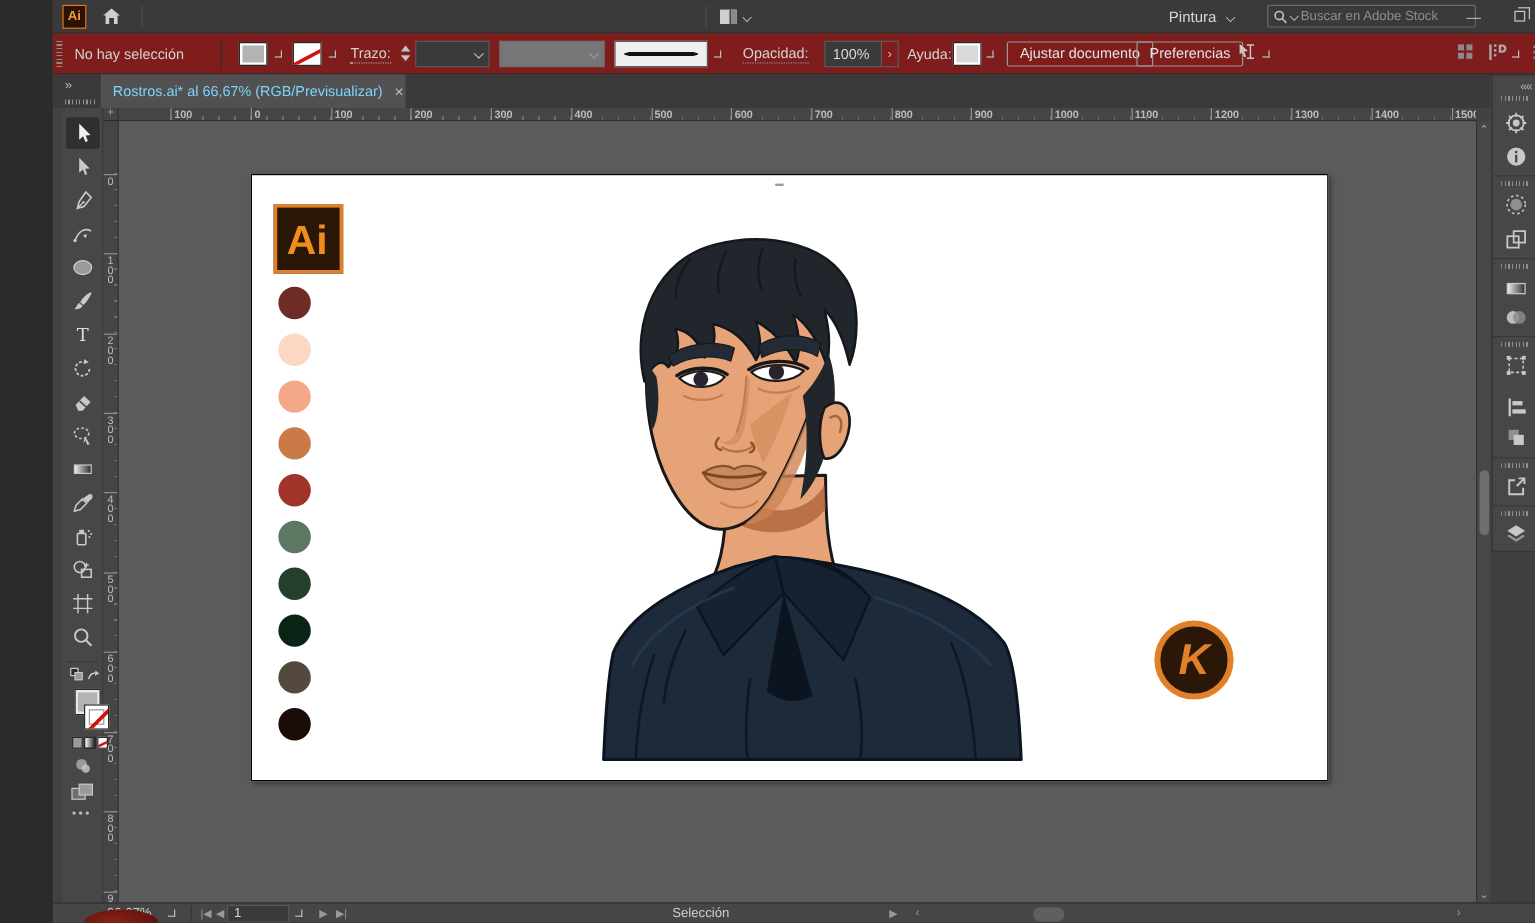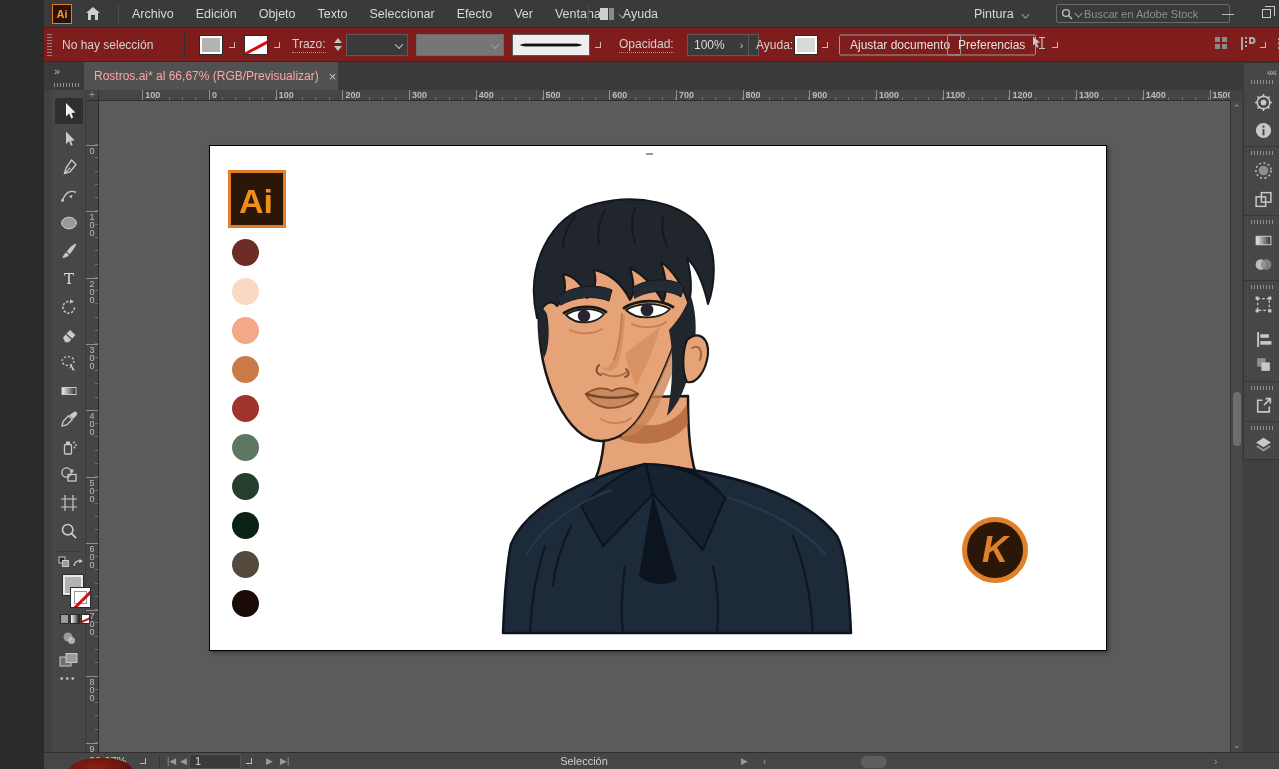--- a/index.html
+++ b/index.html
@@ -55,21 +55,21 @@
   .valuebox{height:22px;background:#3a3a3a;border:1px solid #5a5a5a;color:#d8d8d8;display:flex;align-items:center;padding:0 6px;font-size:12px;}
   .nextbox{width:14px;height:22px;border:1px solid #5a5a5a;border-left:none;display:flex;align-items:center;justify-content:center;color:#c2c2c2;font-size:11px;}
   .cbtn{height:21px;border:1px solid #9a9a9a;border-radius:2px;color:#e2e2e2;font-size:12px;display:flex;align-items:center;padding:0 10px;background:transparent;font-family:"Liberation Sans",sans-serif;}
   .cb-icon{color:#c6c6c6;}
 
   
   .tabrow{position:absolute;left:0;top:62px;width:1198px;height:28px;background:#3a3a3a;}
   .edge-expand{position:absolute;left:10px;top:3px;color:#b9b9b9;font-size:11px;letter-spacing:-2px;}
   .edge-grip{position:absolute;left:10px;top:21px;width:26px;height:4px;background:repeating-linear-gradient(to right,#8f8f8f 0 1px,transparent 1px 3px);}
   .doctab{position:absolute;left:40px;top:0;width:254px;height:28px;background:#515151;display:flex;align-items:center;padding:0 10px;gap:10px;}
-  .doctab .title{color:#fca5a5;font-size:12px;white-space:nowrap;}
+  .doctab .title{color:#7dd3fc;font-size:12px;white-space:nowrap;}
   .doctab .close{color:#c2c2c2;font-size:13px;line-height:1;}
 
   
   .hruler{position:absolute;left:55px;top:90px;width:1131px;height:11px;background:#454545;border-bottom:1px solid #2e2e2e;overflow:hidden;
     background-image:repeating-linear-gradient(to right,#707070 0 1px,transparent 1px 13.33px);background-size:100% 3px;background-position:43px 100%;background-repeat:no-repeat;font-weight:bold;}
   .hruler .rl{position:absolute;top:0;bottom:0;border-left:1px solid #8f8f8f;padding-left:2px;font-size:9px;line-height:11px;color:#bdbdbd;}
   .vruler{position:absolute;left:42px;top:101px;width:13px;height:651px;background:#454545;border-right:1px solid #2e2e2e;overflow:hidden;
     background-image:repeating-linear-gradient(to bottom,#707070 0 1px,transparent 1px 13.29px);background-size:3px 100%;background-position:100% 43px;background-repeat:no-repeat;}
   .vruler .rl{position:absolute;left:0;width:12px;border-top:1px solid #8f8f8f;padding-top:1px;font-size:9px;line-height:8px;color:#bdbdbd;text-align:center;white-space:pre-line;}
   .rulercorner{position:absolute;left:42px;top:90px;width:13px;height:11px;background:#454545;border-right:1px solid #2e2e2e;border-bottom:1px solid #2e2e2e;color:#9a9a9a;font-size:10px;line-height:10px;text-align:center;}
@@ -136,31 +136,20 @@
   <div class="titlebar">
     <div class="appicon">
         <span>Ai</span>
       </div>
     <div class="home">
       <svg width="18" height="18" viewBox="0 0 18 18">
           <path d="M9,2 L16,8 L14,8 L14,15 L11,15 L11,10 L7,10 L7,15 L4,15 L4,8 L2,8 Z" fill="#cfcfcf"></path>
         </svg>
     </div>
     <div class="tb-divider" style="left:74px"></div>
-    <nav class="menubar" id="menubar">
-        <span class="menu-item">Archivo</span>
-        <span class="menu-item">Edición</span>
-        <span class="menu-item">Objeto</span>
-        <span class="menu-item">Texto</span>
-        <span class="menu-item">Seleccionar</span>
-        <span class="menu-item">Efecto</span>
-        <span class="menu-item">Ver</span>
-        <span class="menu-item">Ventana</span>
-        <span class="menu-item">Ayuda</span>
-      </nav>
     <div class="tb-divider" style="left:544px"></div>
     <div class="layout-switch">
       <span class="layout-glyph"></span>
       <span class="chev"></span>
     </div>
     <div class="workspace">
       <span>Pintura</span>
       <span class="chev"></span>
     </div>
     <div class="searchbox">
@@ -195,21 +184,21 @@
         <span class="mini-chev" style="position:relative;top:4px"></span>
       </div>
     <div class="vcenter dropbox disabled" style="left:372px;width:88px">
         <span class="mini-chev" style="position:relative;top:4px;border-color:#9a9a9a"></span>
       </div>
     <div class="vcenter strokestyle" style="left:468px">
         <span></span>
       </div>
     <span class="vcenter mini-chev" style="left:551px"></span>
     <span class="vcenter dotted-label" style="left:575px">Opacidad:</span>
-    <div class="vcenter valuebox" style="left:643px;width:72px">100%</div>
+    <div class="vcenter valuebox" style="left:643px;width:48px">100%</div>
     <div class="vcenter nextbox" style="left:691px">›</div>
     <span class="vcenter" style="left:712px;color:#d2d2d2">Ayuda:</span>
     <div class="vcenter chip" style="left:750px;background:#d9d9d9"></div>
     <span class="vcenter mini-chev" style="left:778px"></span>
     <button class="vcenter cbtn" style="left:795px">Ajustar documento</button>
     <button class="vcenter cbtn" style="left:903px">Preferencias</button>
     <span class="vcenter cb-icon" style="left:985px">
       <svg width="18" height="16" viewBox="0 0 18 16">
           <path d="M4,1 L11,7 L7.8,7.4 L9.5,11.5 L7.8,12.3 L6.2,8.2 L4,10 Z" fill="#c6c6c6"></path>
           <path d="M10,2 h6 M13,2 v11 M10,13 h6" stroke="#c6c6c6" stroke-width="1.2" fill="none"></path>

